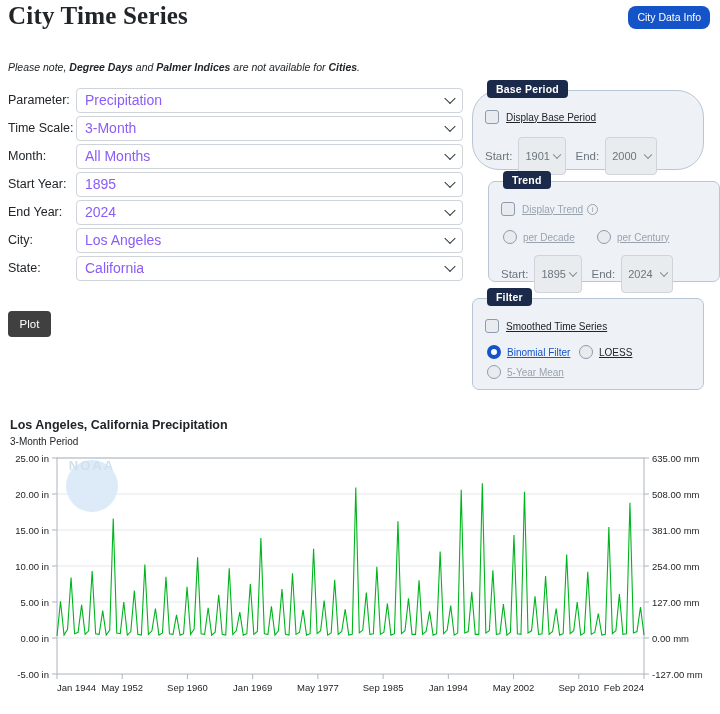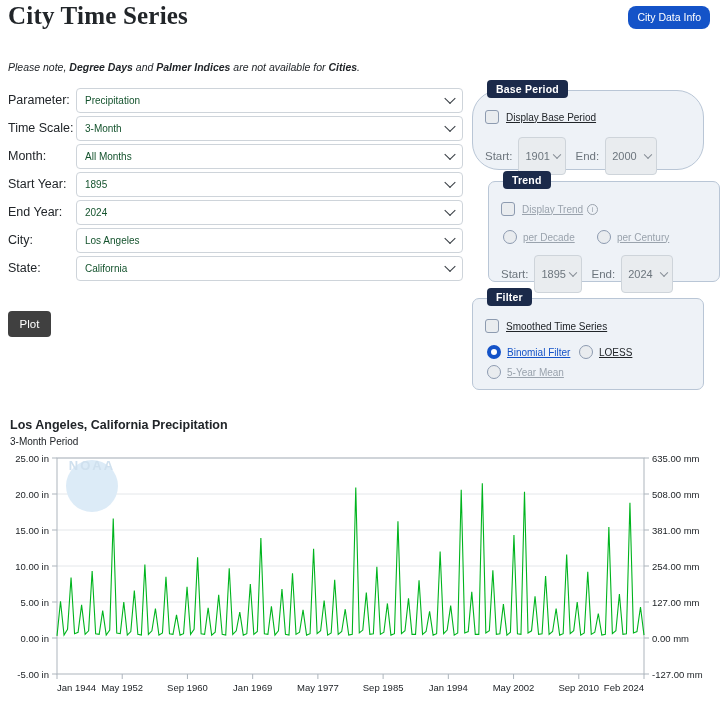--- a/index.html
+++ b/index.html
@@ -50,22 +50,22 @@
   }
   .select-box {
     position: relative;
     flex: 1;
     height: 25px;
     background: #fff;
     border: 1px solid #ced4da;
     border-radius: 4px;
     display: flex; align-items: center;
     padding: 0 20px 0 8px;
-    font-size: 10px;
-    color: #14532d;
+    font-size: 14px;
+    color: #8b5cf6;
     cursor: pointer;
   }
   .select-box::after {
     content: "";
     position: absolute; right: 8px; top: 50%;
     width: 7px; height: 7px;
     border-right: 1.4px solid #343a40;
     border-bottom: 1.4px solid #343a40;
     transform: translateY(-70%) rotate(45deg);
   }

